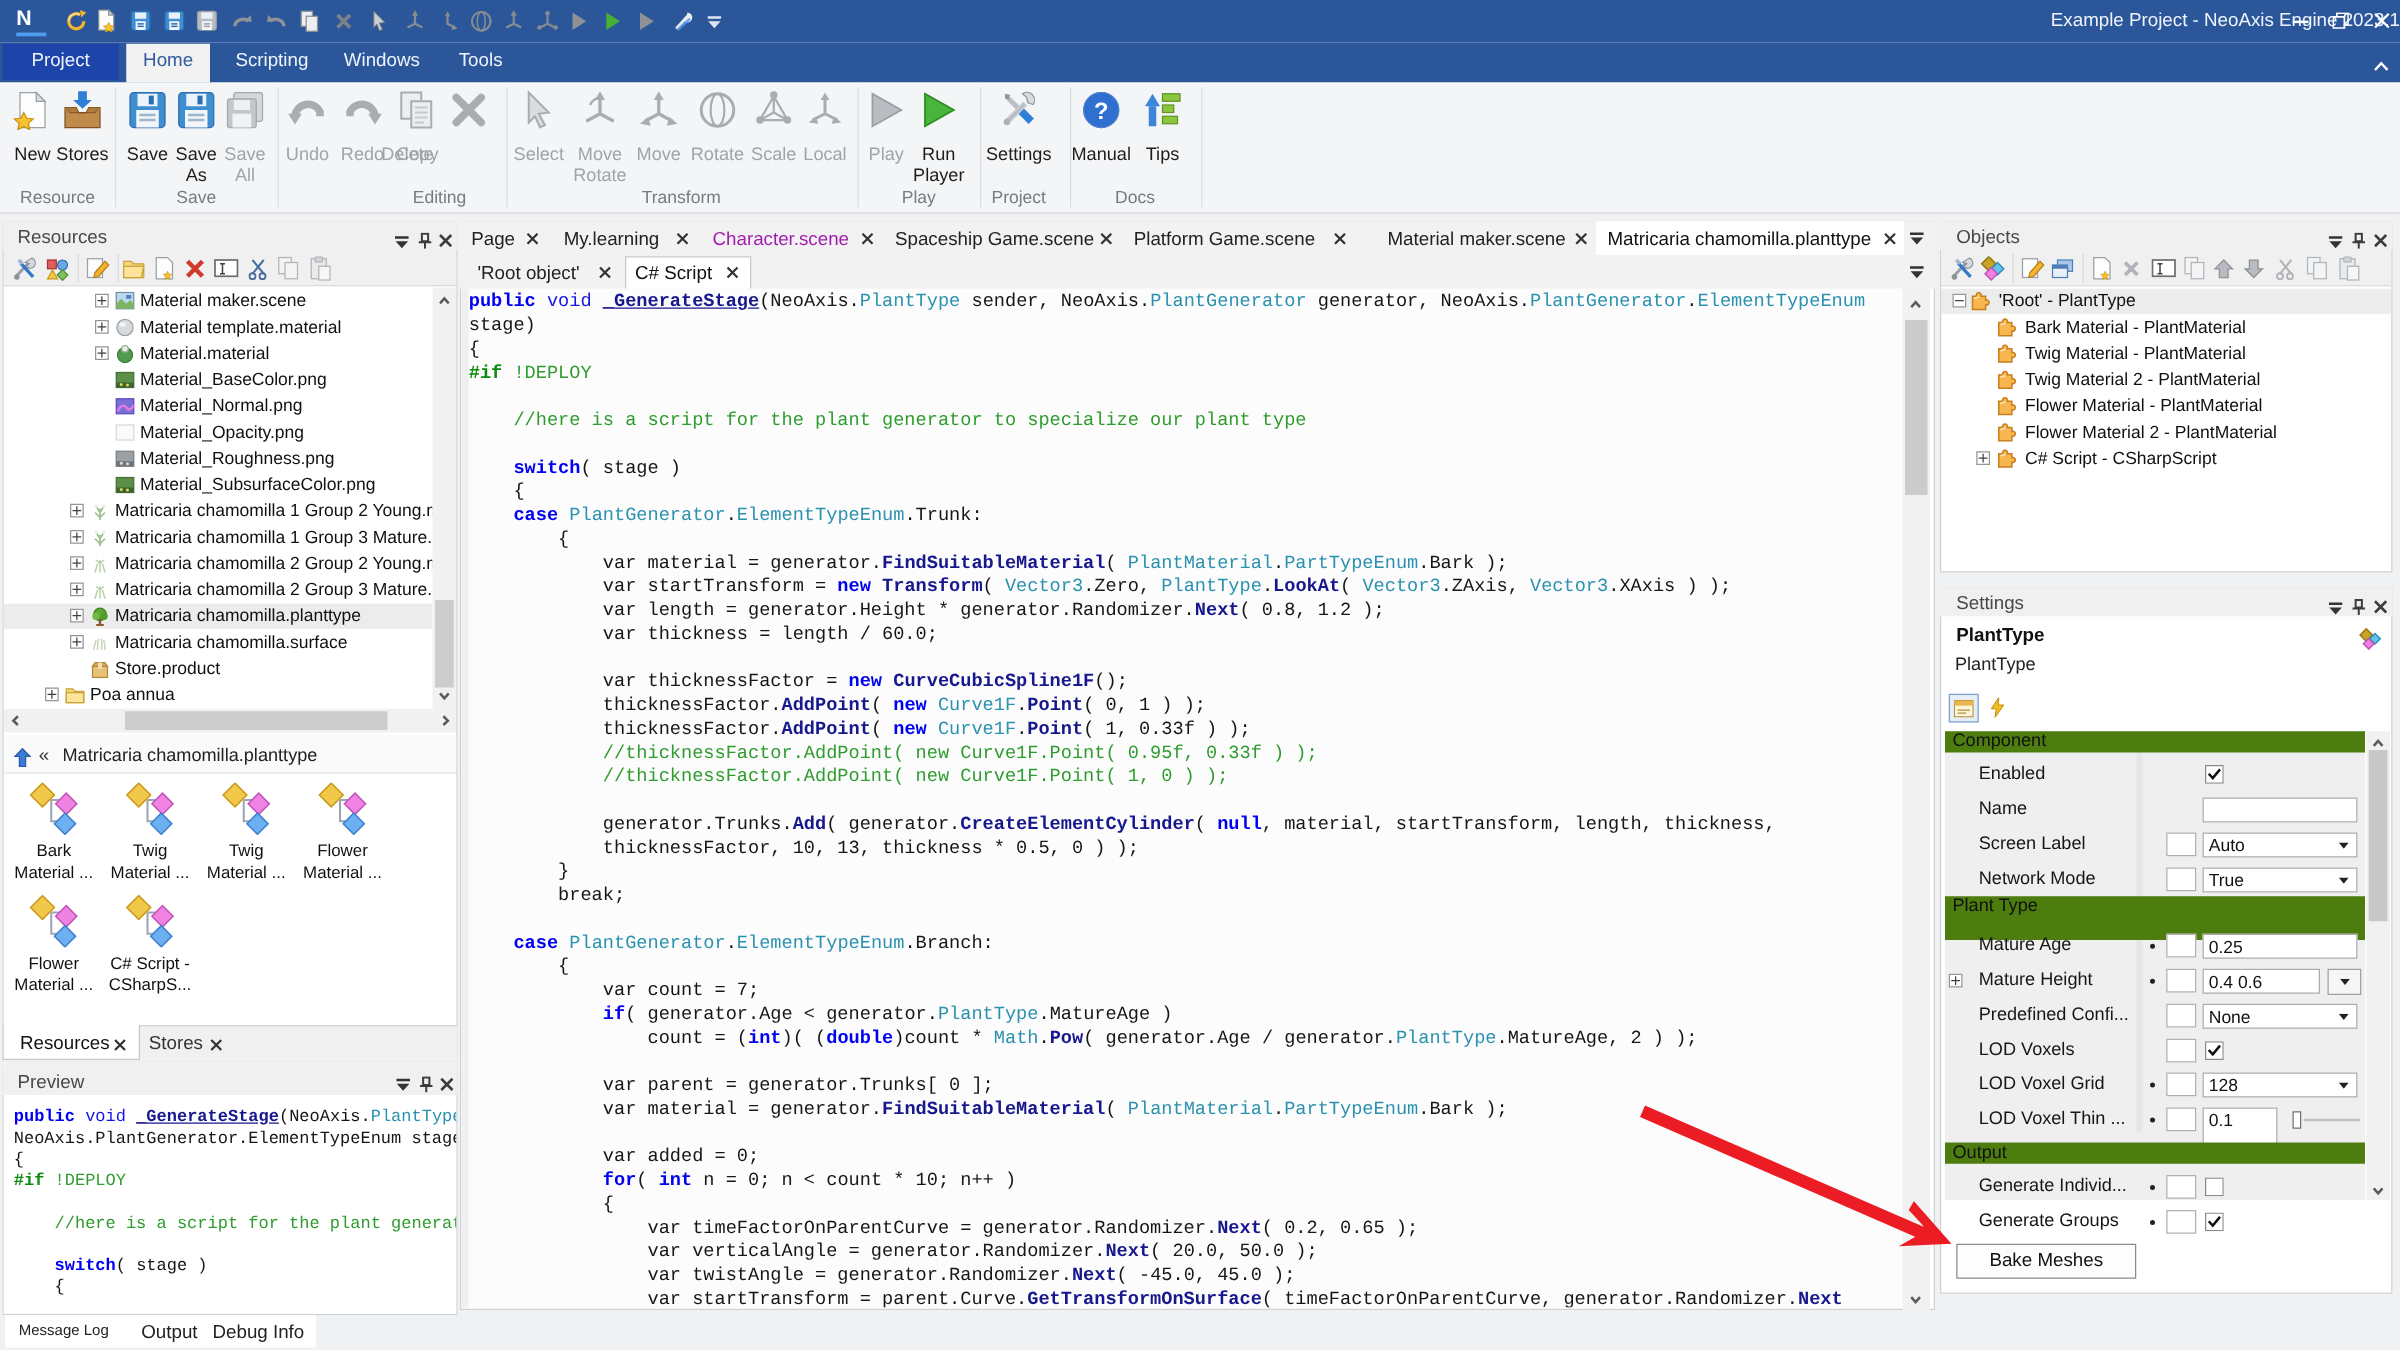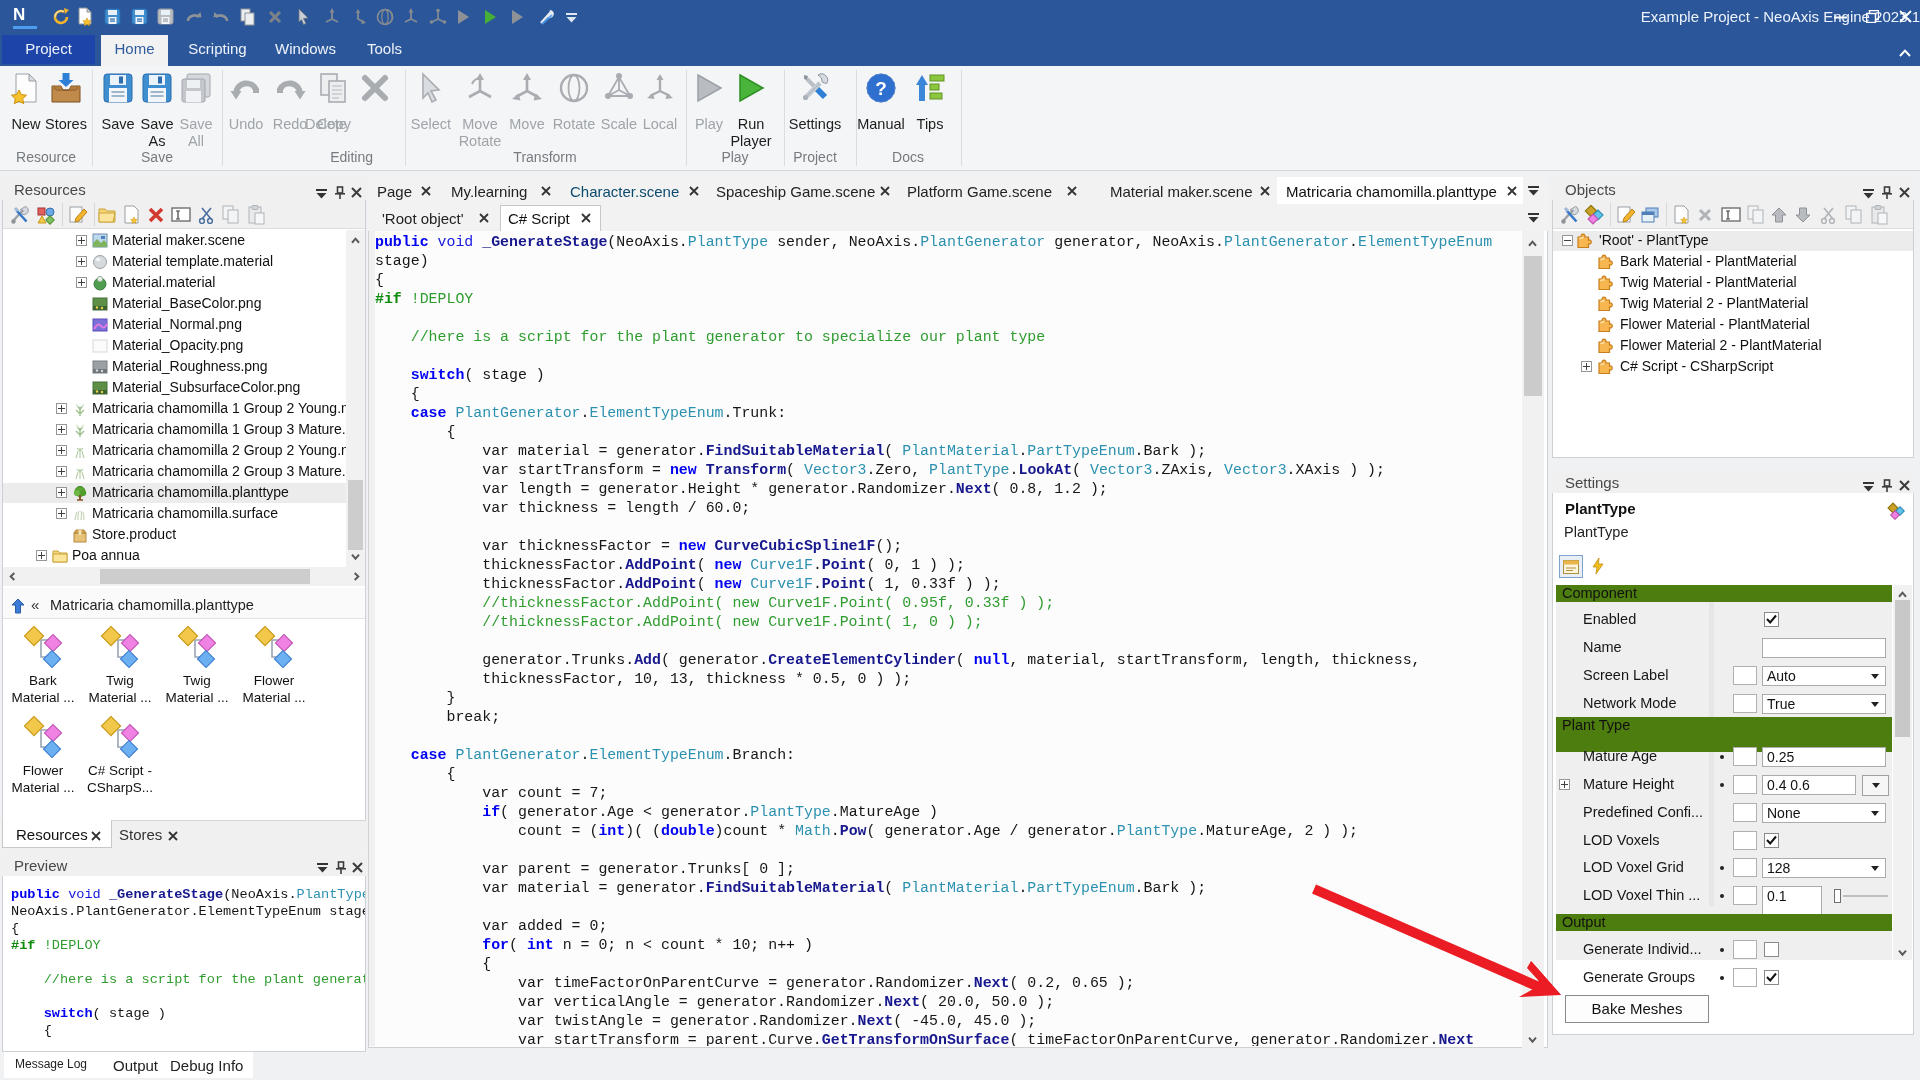--- a/index.html
+++ b/index.html
@@ -6,21 +6,21 @@
      -webkit-font-smoothing:antialiased}
 .abs{position:absolute}
 .tb{background:#2b579a}
 .white{color:#eef3fb}
 svg{display:block}
 
 .code{font-family:"Liberation Mono",monospace;color:#161616;white-space:pre}
 .k{color:#0000f2;font-weight:bold}
 .kv{color:#1616e0}
 .m{color:#17178e;font-weight:bold}
-.u{}
+.u{text-decoration:underline}
 .t{color:#2b91af}
 .c{color:#2f9c2f}
 .cp{color:#0e8a0e;font-weight:bold}
 
 .panel{background:#fff;border:1px solid #cdd0d4}
 .treerow{position:absolute;white-space:nowrap;font-size:14px;color:#101010}
 .expander{position:absolute;width:11px;height:11px;border:1px solid #969696;background:#fff}
 .expander:before{content:"";position:absolute;left:1px;right:1px;top:4px;height:1px;background:#404040}
 .expander.plus:after{content:"";position:absolute;top:1px;bottom:1px;left:4px;width:1px;background:#404040}
 .gbar{position:absolute;background:#4d7c0f;color:#111;font-size:14.5px;padding-left:6px}
@@ -577,21 +577,21 @@
 <div class="abs" style="left:368px;top:177px;width:1180px;height:871px;background:#fff;border:1px solid #cdd0d4"></div>
 <div class="abs" style="left:368px;top:177px;width:1180px;height:27px;background:#f2f2f2"></div>
 <div class="abs" style="left:377px;top:183px;font-size:15px;color:#222">Page</div>
 <svg class="abs" style="left:421px;top:186px;" width="10" height="10" viewBox="0 0 10 10">
     <path d="M1,1 L9,9 M9,1 L1,9" stroke="#333" stroke-width="1.8"></path>
   </svg>
 <div class="abs" style="left:451px;top:183px;font-size:15px;color:#222">My.learning</div>
 <svg class="abs" style="left:541px;top:186px;" width="10" height="10" viewBox="0 0 10 10">
     <path d="M1,1 L9,9 M9,1 L1,9" stroke="#333" stroke-width="1.8"></path>
   </svg>
-<div class="abs" style="left:570px;top:183px;font-size:15px;color:#0c4a6e">Character.scene</div>
+<div class="abs" style="left:570px;top:183px;font-size:15px;color:#a21caf">Character.scene</div>
 <svg class="abs" style="left:689px;top:186px;" width="10" height="10" viewBox="0 0 10 10">
     <path d="M1,1 L9,9 M9,1 L1,9" stroke="#333" stroke-width="1.8"></path>
   </svg>
 <div class="abs" style="left:716px;top:183px;font-size:15px;color:#222">Spaceship Game.scene</div>
 <svg class="abs" style="left:880px;top:186px;" width="10" height="10" viewBox="0 0 10 10">
     <path d="M1,1 L9,9 M9,1 L1,9" stroke="#333" stroke-width="1.8"></path>
   </svg>
 <div class="abs" style="left:907px;top:183px;font-size:15px;color:#222">Platform Game.scene</div>
 <svg class="abs" style="left:1067px;top:186px;" width="10" height="10" viewBox="0 0 10 10">
     <path d="M1,1 L9,9 M9,1 L1,9" stroke="#333" stroke-width="1.8"></path>

